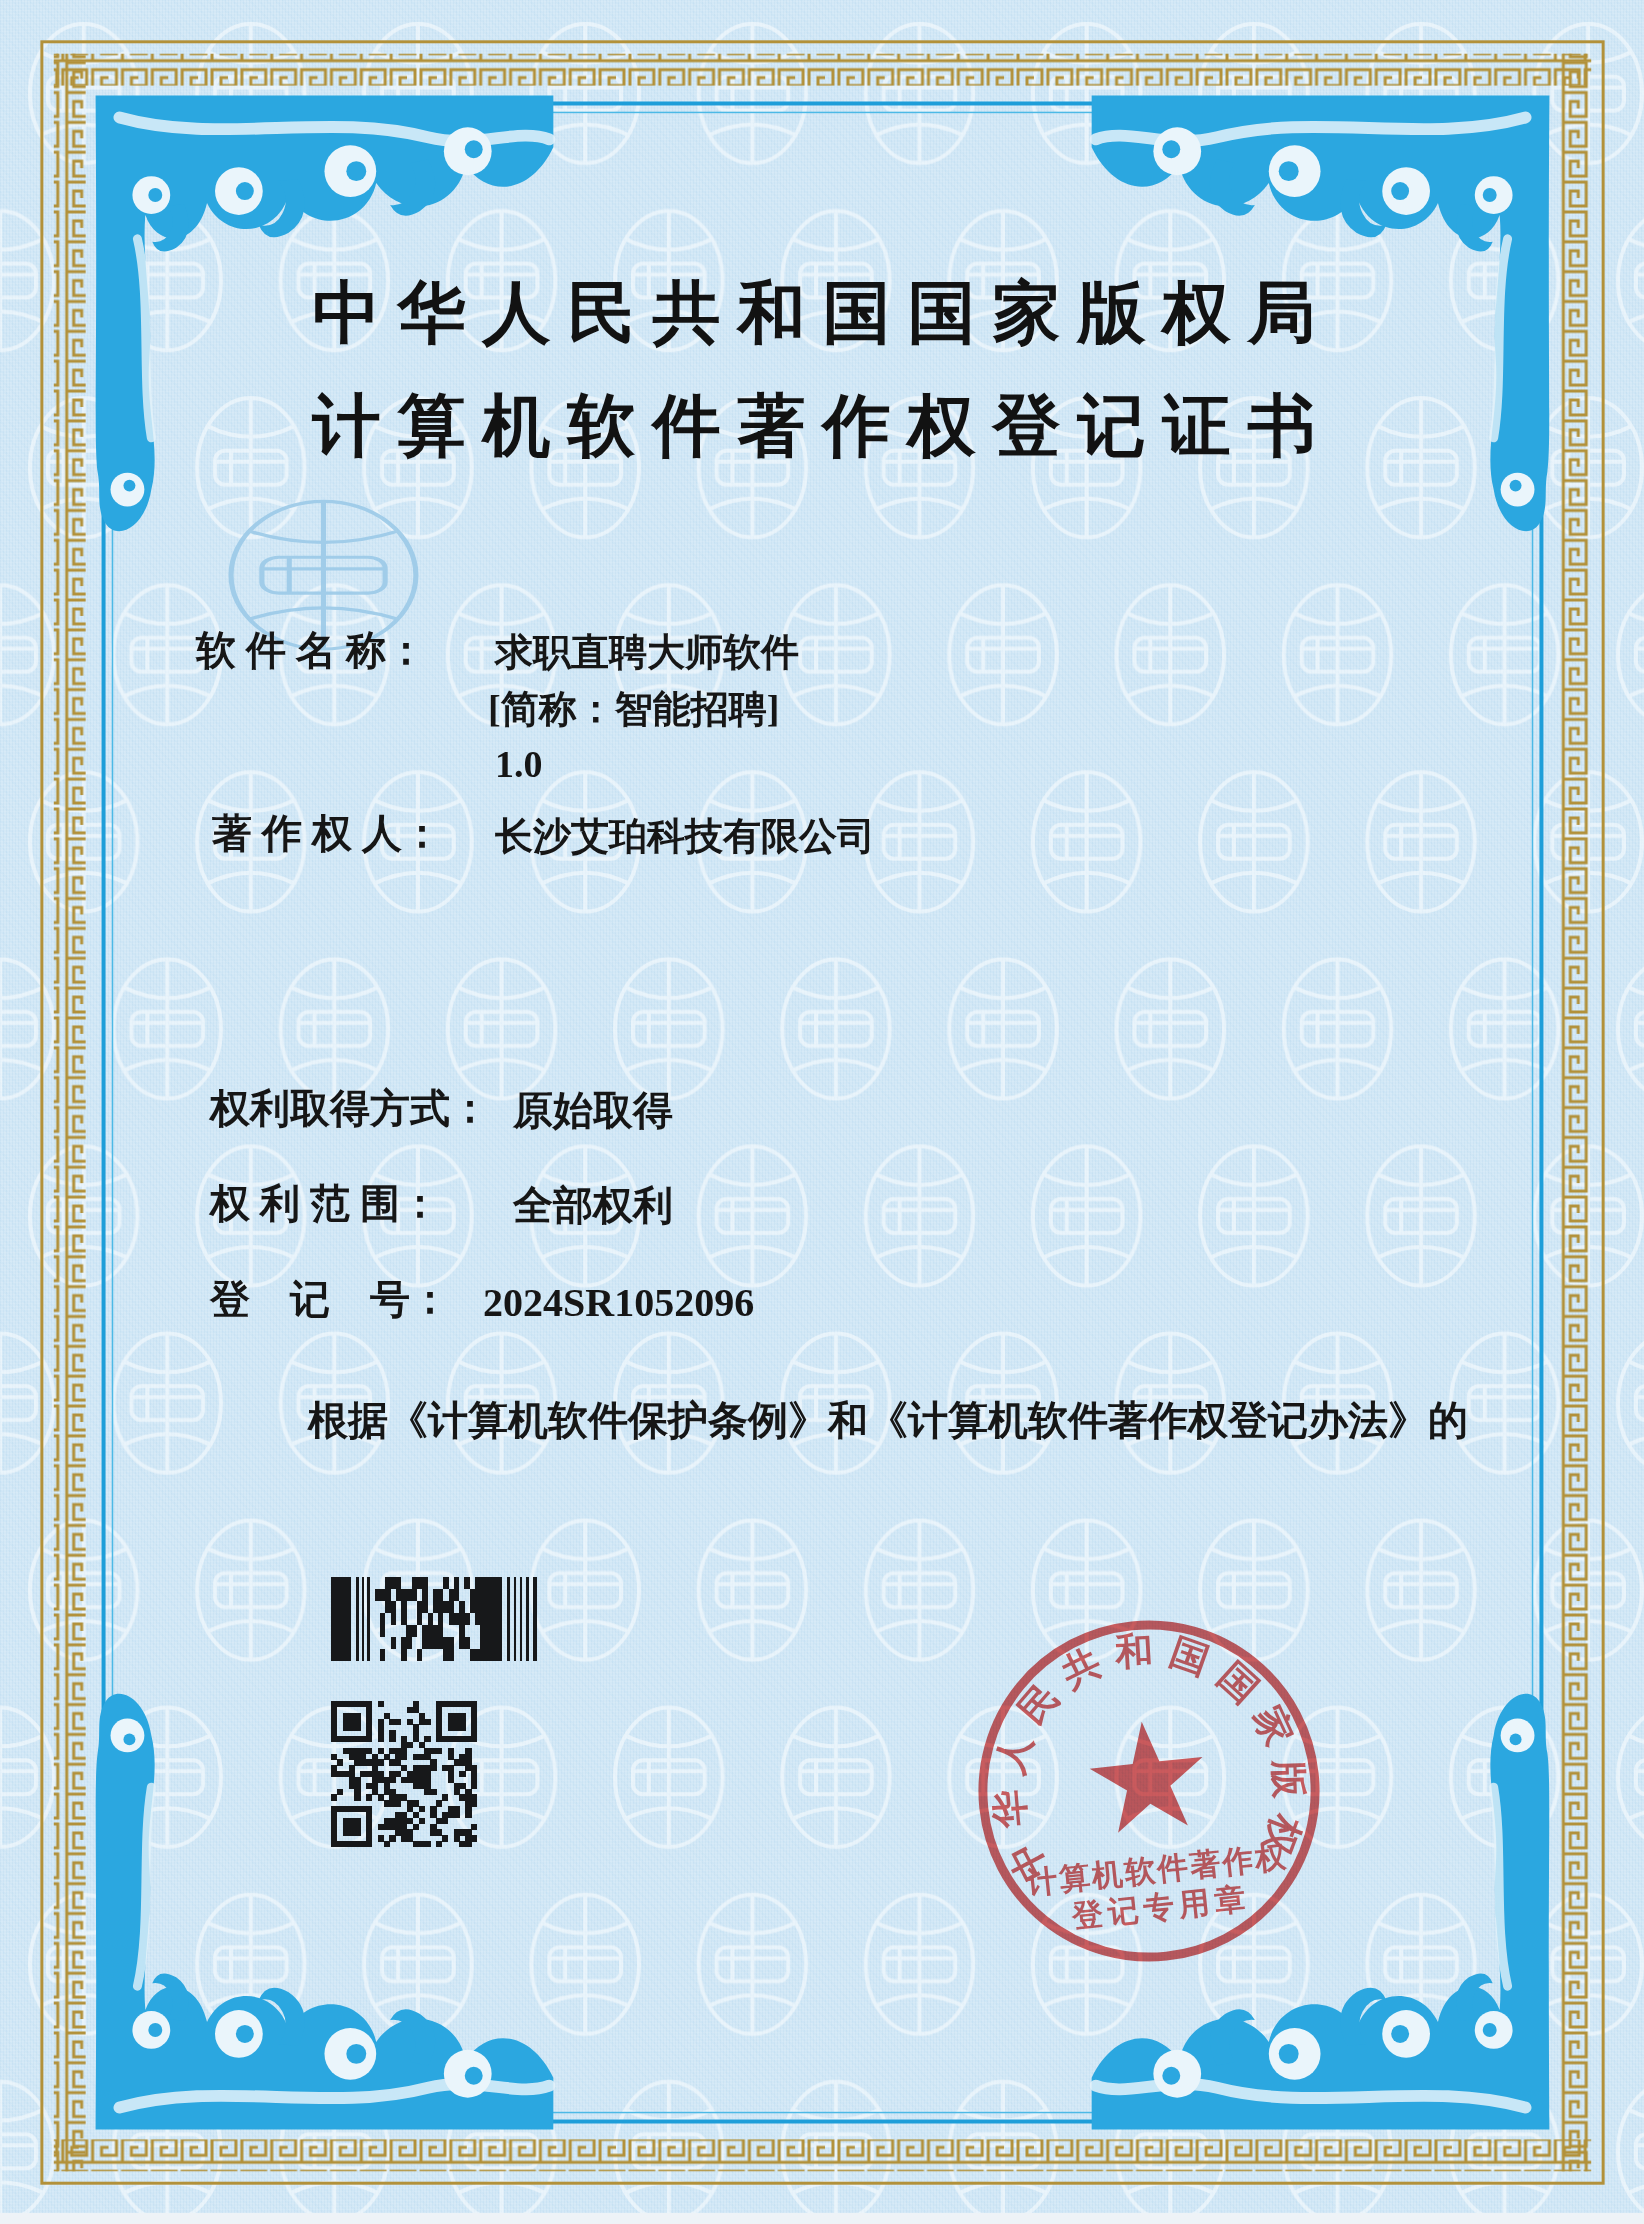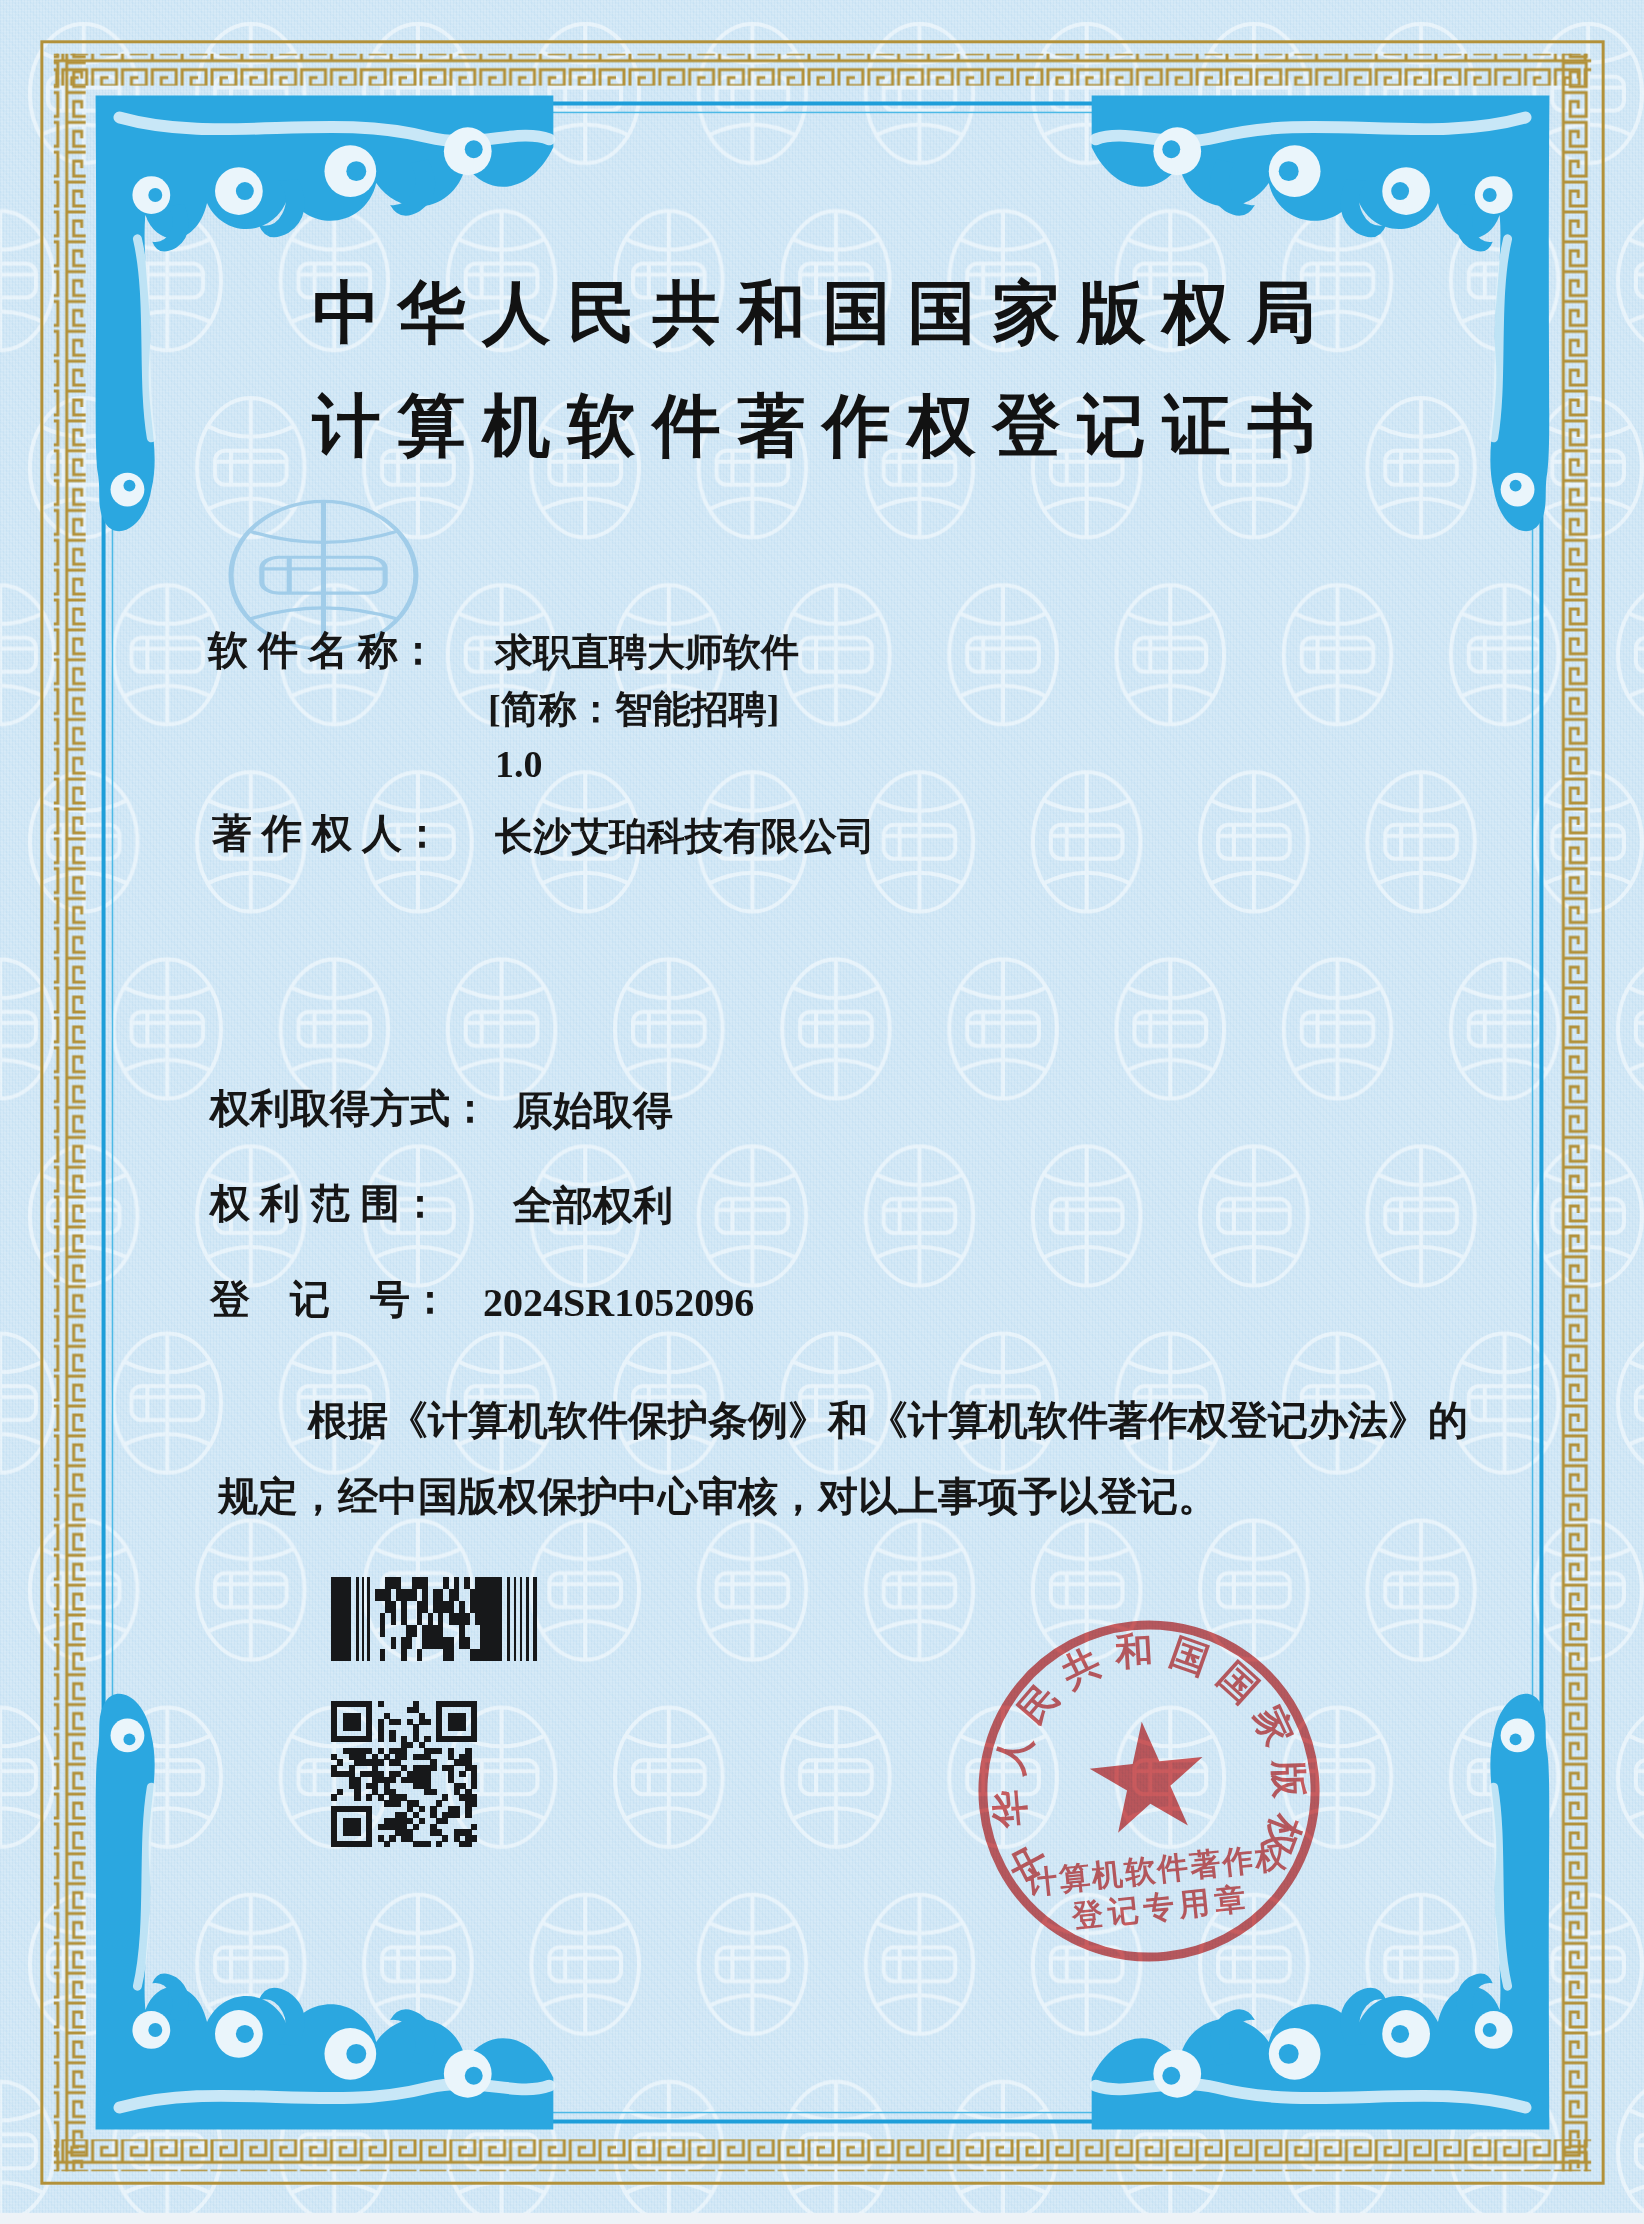--- a/index.html
+++ b/index.html
@@ -120,39 +120,38 @@
     <use href="#cornerOrn"></use>
     <use href="#cornerOrn" transform="translate(1653,0) scale(-1,1)"></use>
     <use href="#cornerOrn" transform="translate(0,2236) scale(1,-1)"></use>
     <use href="#cornerOrn" transform="translate(1653,2236) scale(-1,-1)"></use>
   </svg>
 
   <div class="abs title" style="top:275px;">中华人民共和国国家版权局</div>
   <div class="abs title" style="top:388px;">计算机软件著作权登记证书</div>
 
 
-  <div class="abs lbl" style="left:208px;top:629px;">软 件 名 称：</div>
+  <div class="abs lbl" style="left:196px;top:629px;">软 件 名 称：</div>
   <div class="abs val" style="left:495px;top:631px;">求职直聘大师软件</div>
   <div class="abs val" style="left:488px;top:688px;">[简称：智能招聘]</div>
   <div class="abs val" style="left:495px;top:743px;">1.0</div>
 
   <div class="abs lbl" style="left:212px;top:812px;">著 作 权 人：</div>
   <div class="abs val" style="left:495px;top:815px;">长沙艾珀科技有限公司</div>
 
   <div class="abs lbl" style="left:210px;top:1087px;">权利取得方式：</div>
   <div class="abs val40" style="left:513px;top:1089px;text-align:center;">原始取得</div>
 
   <div class="abs lbl" style="left:210px;top:1182px;">权 利 范 围：</div>
   <div class="abs val40" style="left:513px;top:1184px;">全部权利</div>
 
   <div class="abs lbl" style="left:210px;top:1278px;">登　记　号：</div>
   <div class="abs val40" style="left:483px;top:1281px;text-align:center;">2024SR1052096</div>
 
   <div class="abs stmt" style="left:276px;top:1399px;margin-left:32px;">根据《计算机软件保护条例》和《计算机软件著作权登记办法》的</div>
-  <div class="abs stmt" style="left:218px;top:1475px;">规定，经中国版权保护中心审核，对以上事项予以登记。</div>
 
   <svg id="barcode-svg" class="layer" style="left:331px;top:1577px;" width="206" height="84" viewBox="0 0 207 84" shape-rendering="crispEdges">
       <rect x="0" y="0" width="20" height="84" fill="#17181a"></rect>
       <rect x="25" y="0" width="3" height="84" fill="#17181a"></rect>
       <rect x="31" y="0" width="2" height="84" fill="#17181a"></rect>
       <rect x="36" y="0" width="3" height="84" fill="#17181a"></rect>
       <rect x="44" y="12" width="5.4" height="12" fill="#17181a"></rect>
       <rect x="49.3" y="12" width="5.4" height="12" fill="#17181a"></rect>
       <rect x="49.3" y="36" width="5.4" height="12" fill="#17181a"></rect>
       <rect x="49.3" y="48" width="5.4" height="12" fill="#17181a"></rect>

